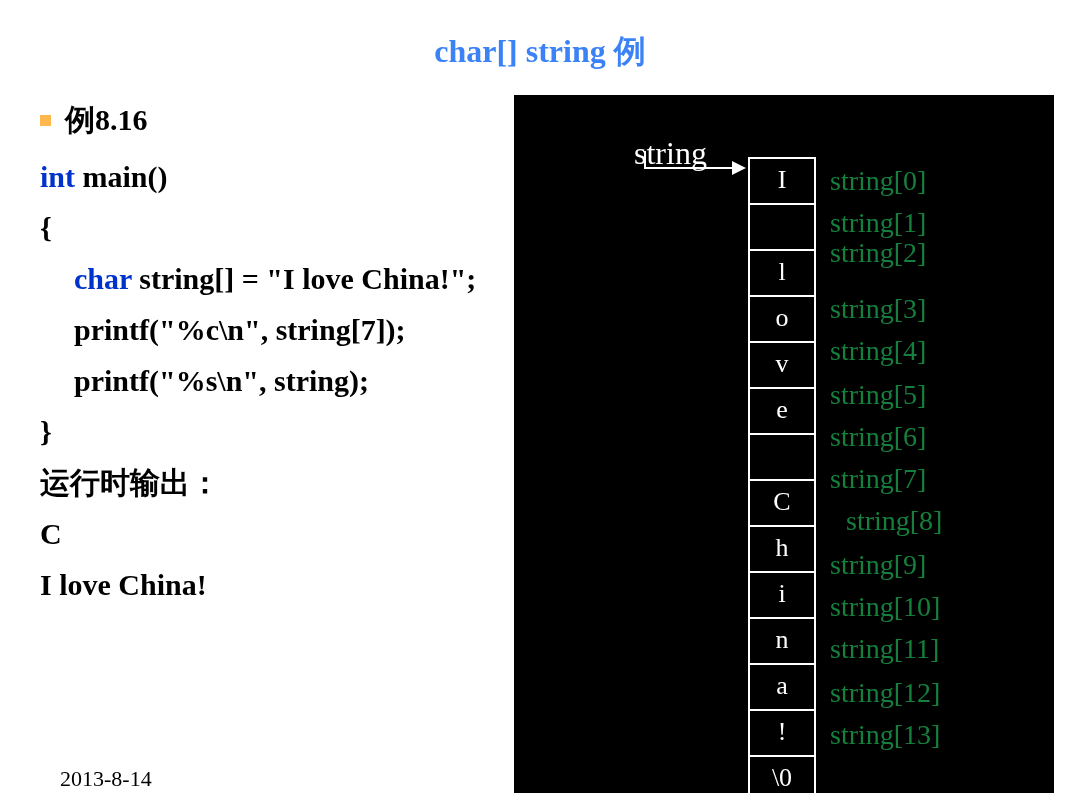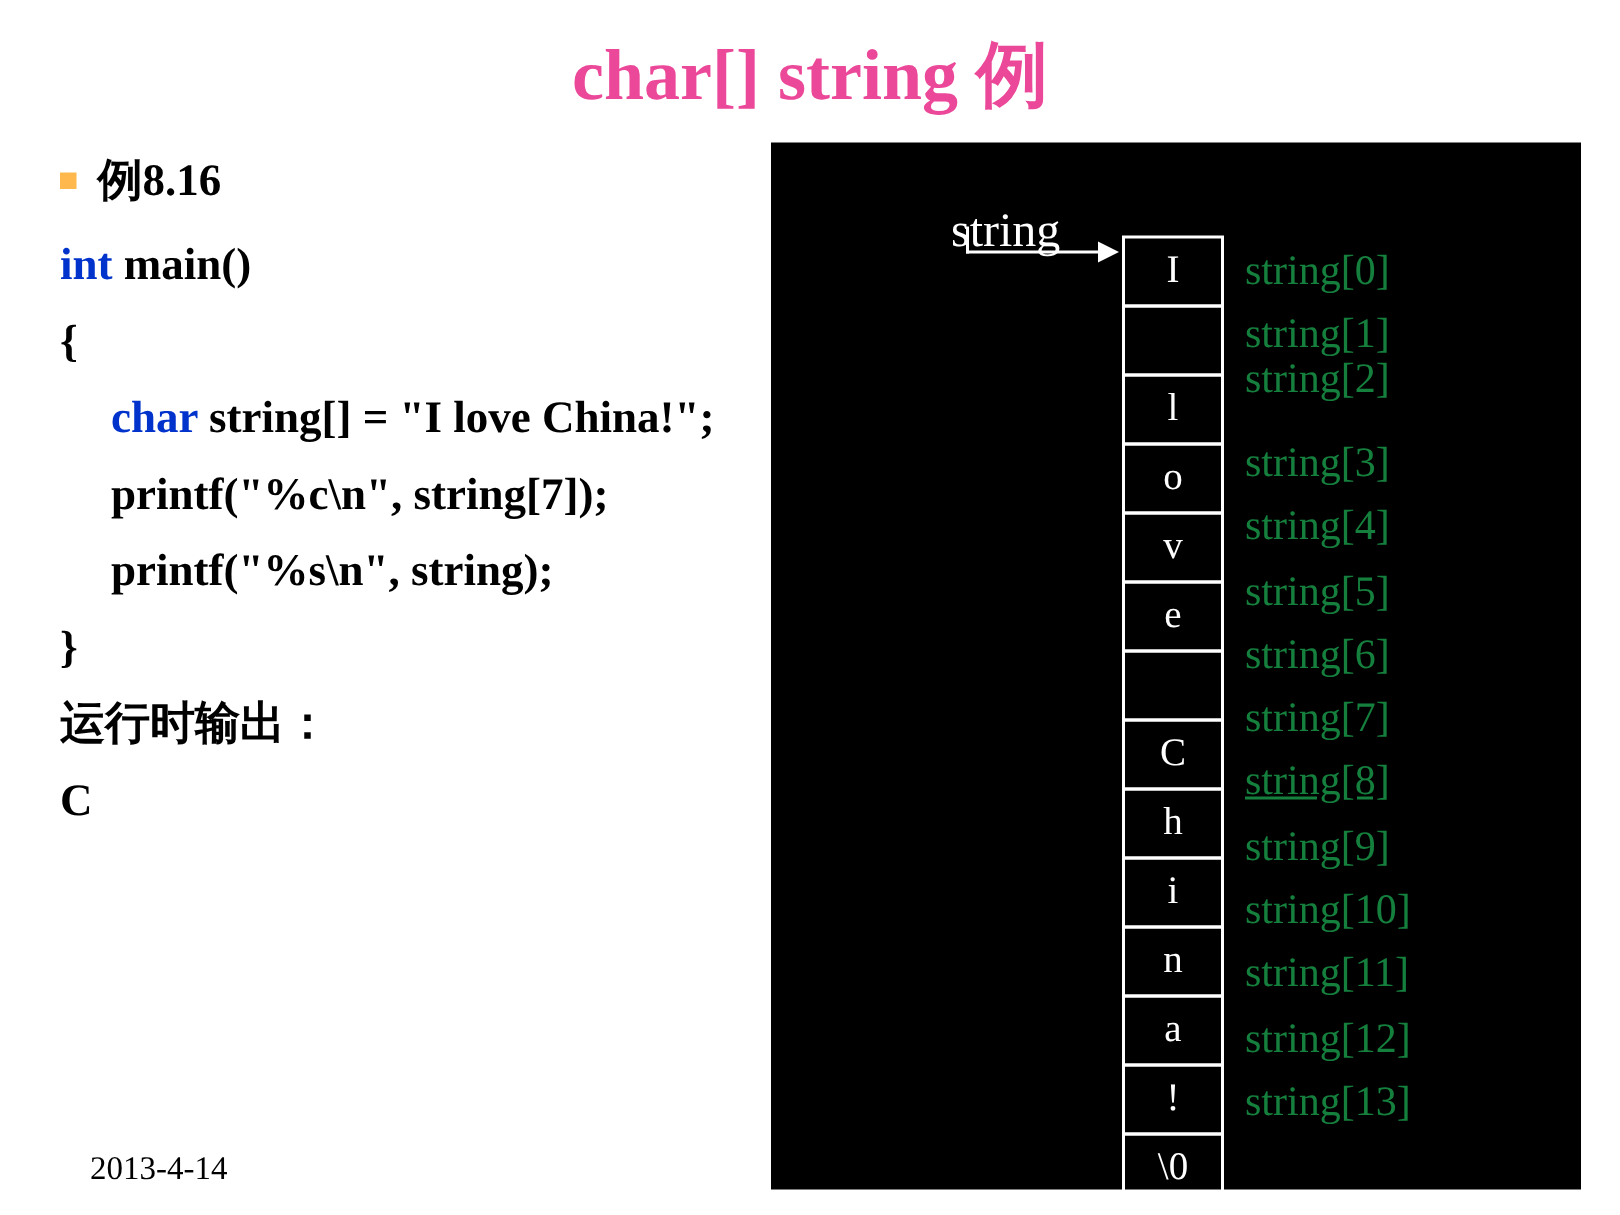--- a/index.html
+++ b/index.html
@@ -11,24 +11,24 @@
     font-family: "Times New Roman", SimSun, serif;
     overflow: hidden;
   }
   .slide {
     position: relative;
     width: 100%;
     height: 100%;
   }
   .title {
     text-align: center;
-    font-size: 48px;
+    font-size: 32px;
     font-weight: bold;
-    color: #ec4899;
-    padding-top: 18px;
+    color: #3b82f6;
+    padding-top: 30px;
   }
   .content {
     position: absolute;
     left: 40px;
     top: 100px;
     width: 540px;
   }
   .bullet-row {
     display: flex;
     align-items: center;
@@ -148,23 +148,24 @@
 
     <div class="code-line"><span class="kw">int</span><span class="plain"> main()</span></div>
     <div class="code-line">{</div>
     <div class="code-line indent"><span class="kw">char</span><span class="plain"> string[] = "I love China!";</span></div>
     <div class="code-line indent">printf("%c\n", string[7]);</div>
     <div class="code-line indent">printf("%s\n", string);</div>
     <div class="code-line">}</div>
 
     <div class="out-line">运行时输出：</div>
     <div class="out-line">C</div>
+    <div class="out-line">I love China!</div>
   </div>
 
-  <div class="footer-date">2013-4-14</div>
+  <div class="footer-date">2013-8-14</div>
 
   <div class="diagram">
     <div class="d-label">string</div>
     <div class="d-arrow-down"></div>
     <div class="d-arrow">
       <div class="d-arrow-line"></div>
       <div class="d-arrow-head"></div>
     </div>
     <div class="cells">
       <div class="cell">I</div>
@@ -183,20 +184,20 @@
       <div class="cell">\0</div>
     </div>
     <div class="idx" style="left:316px; top:70px;">string[0]</div>
     <div class="idx" style="left:316px; top:112px;">string[1]</div>
     <div class="idx" style="left:316px; top:142px;">string[2]</div>
     <div class="idx" style="left:316px; top:198px;">string[3]</div>
     <div class="idx" style="left:316px; top:240px;">string[4]</div>
     <div class="idx" style="left:316px; top:284px;">string[5]</div>
     <div class="idx" style="left:316px; top:326px;">string[6]</div>
     <div class="idx" style="left:316px; top:368px;">string[7]</div>
-    <div class="idx" style="left:316px; top:410px;text-decoration:underline;">string[8]</div>
+    <div class="idx" style="left:332px; top:410px;">string[8]</div>
     <div class="idx" style="left:316px; top:454px;">string[9]</div>
     <div class="idx" style="left:316px; top:496px;">string[10]</div>
     <div class="idx" style="left:316px; top:538px;">string[11]</div>
     <div class="idx" style="left:316px; top:582px;">string[12]</div>
     <div class="idx" style="left:316px; top:624px;">string[13]</div>
   </div>
 </div>
 
 </body></html>

